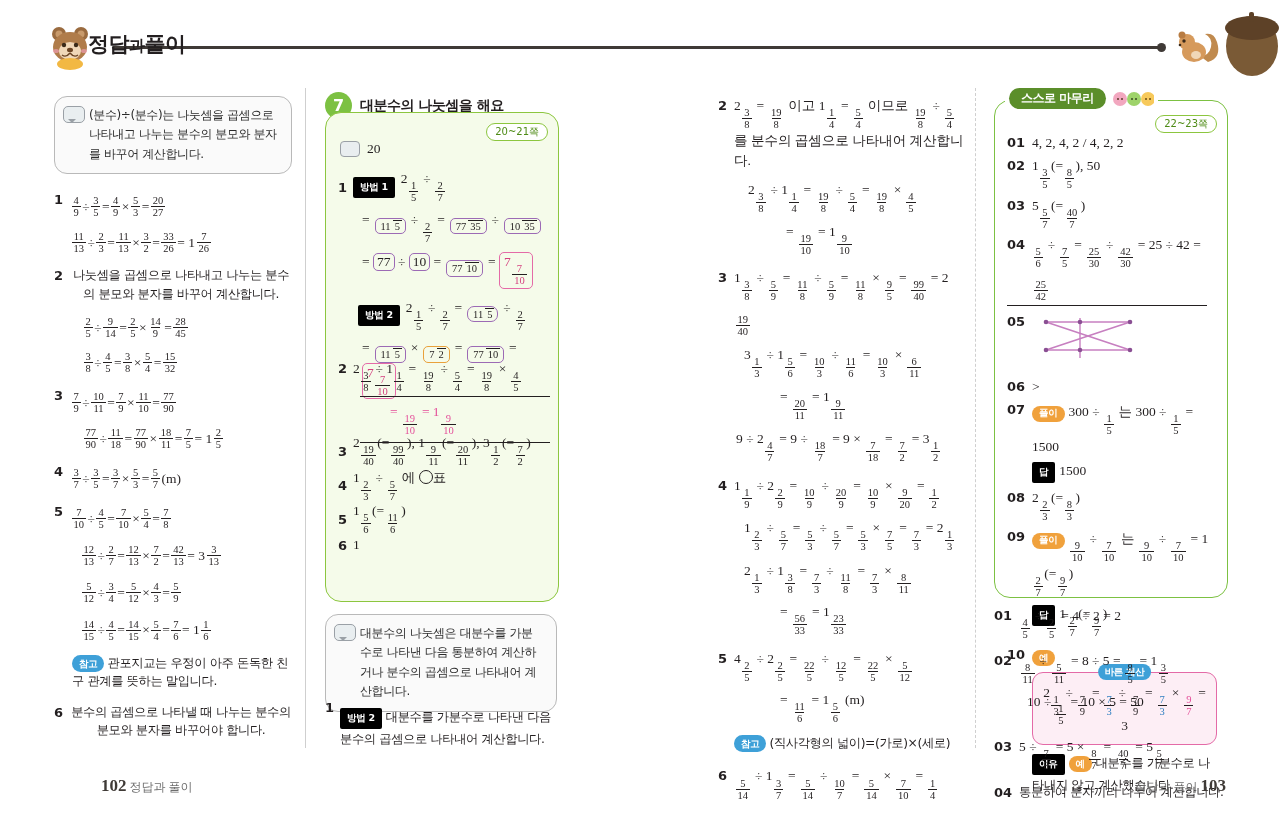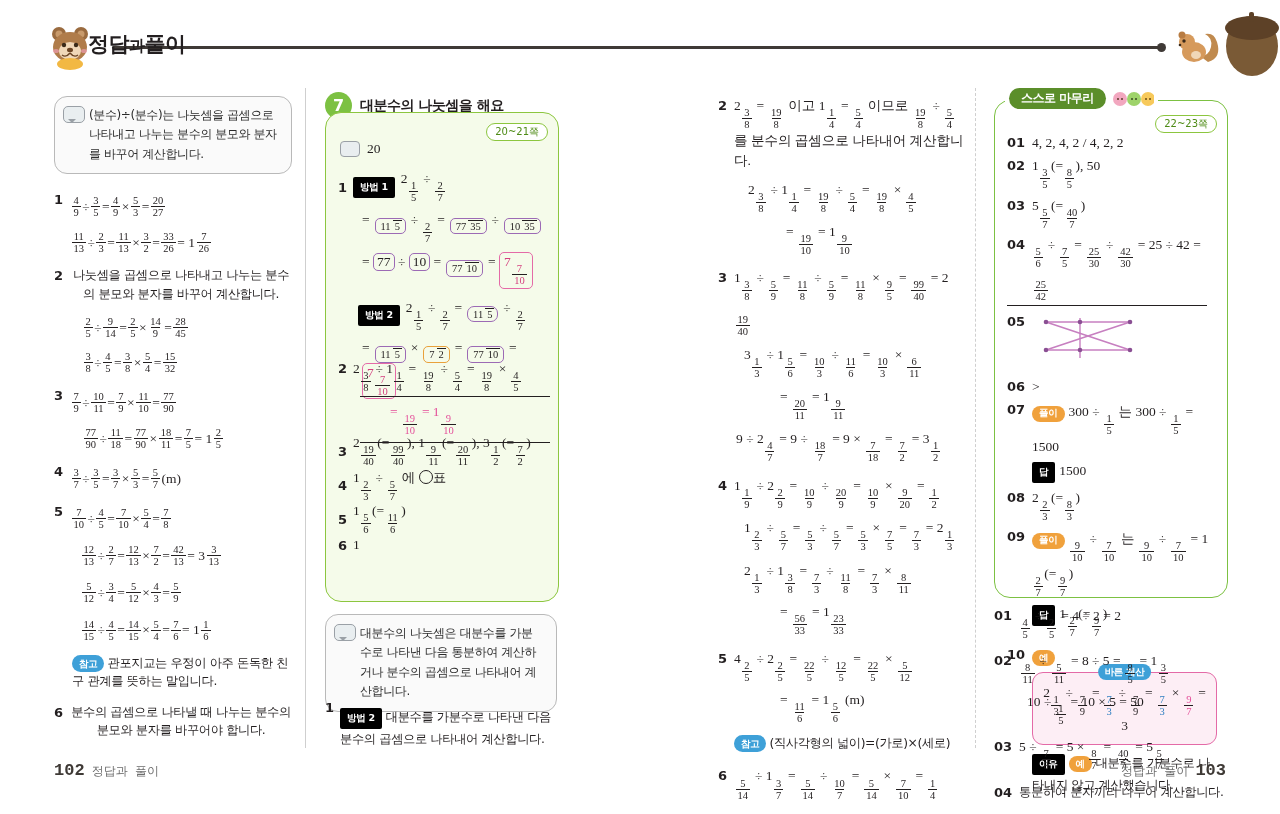--- a/index.html
+++ b/index.html
@@ -23,21 +23,21 @@
   .bear{position:absolute;left:46px;top:22px;width:48px;height:48px;}
   .acorn-r{position:absolute;right:0;top:10px;width:62px;height:70px;}
   .squirrel{position:absolute;right:58px;top:22px;width:48px;height:46px;}
 
   
   .vrule{position:absolute;top:88px;width:1px;height:660px;background:#cfcfcf;}
   .vrule.a{left:305px;}
   .vrule.b{left:975px;border-left:1px dashed #cfcfcf;background:none;}
 
   
-  .foot{position:absolute;bottom:34px;font-family:Liberation Mono, monospace;font-size:12px;color:#6d6d6d;}
+  .foot{position:absolute;bottom:18px;font-family:Liberation Serif, serif;font-size:12px;color:#6d6d6d;margin-left:47px;}
   .foot .pno{font-size:17px;font-weight:bold;color:#3f3a36;}
   .foot.l{left:54px;}
   .foot.r{right:54px;}
 
   
   .col{position:absolute;font-size:12.3px;line-height:1.5;}
   .qnum{font-family:"DejaVu Sans", sans-serif;font-weight:bold;font-size:13px;color:#231f20;}
   .ko{font-family:"DejaVu Sans", sans-serif;font-size:12.3px;letter-spacing:-.4px;text-align:center;}
   .mth{font-family:"Liberation Serif", serif;font-size:13.5px;}
 

